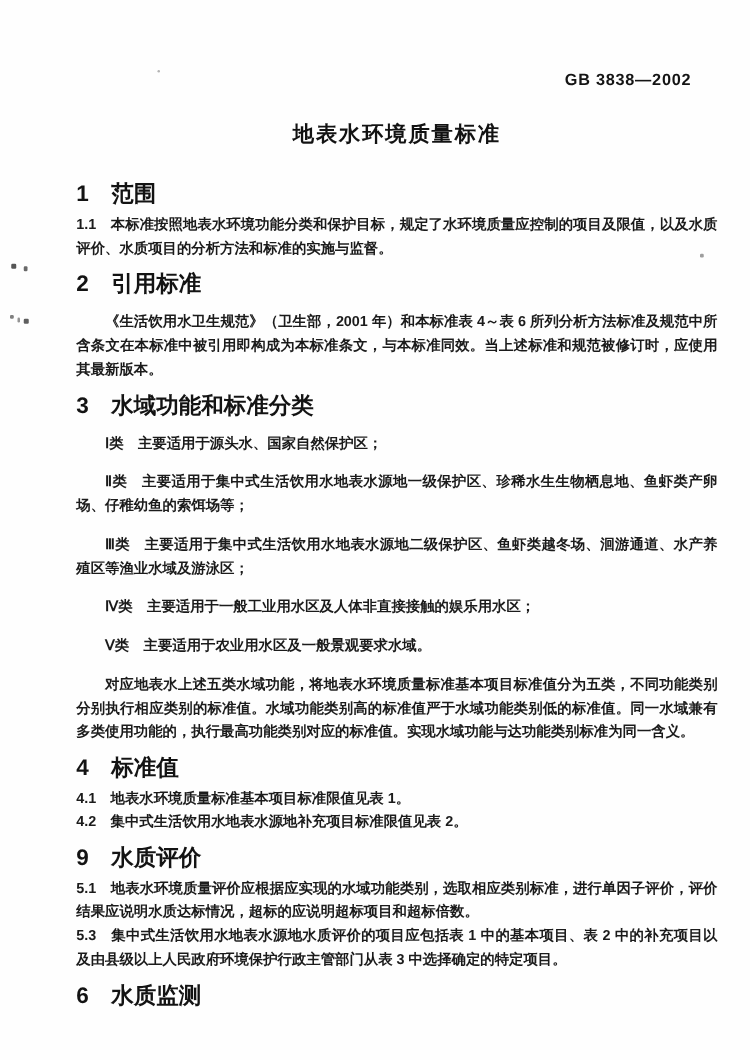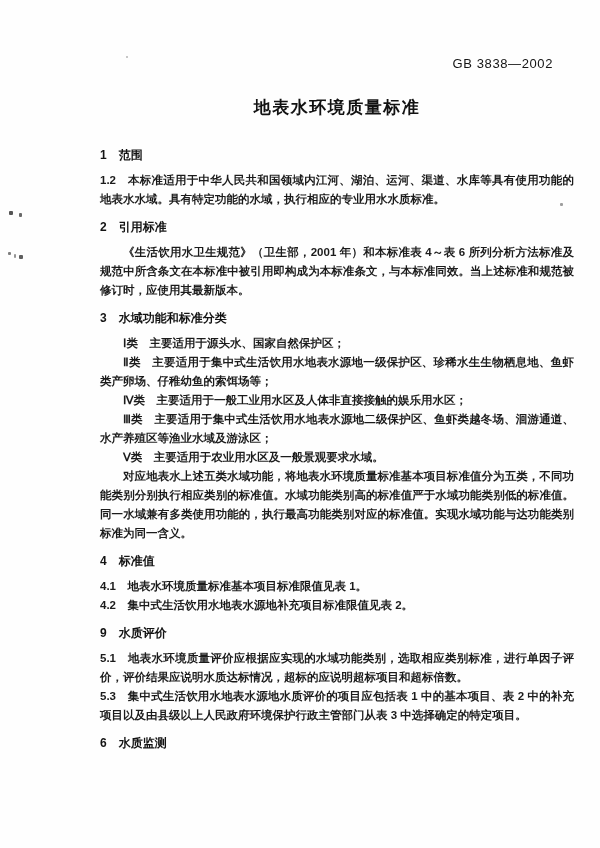--- a/index.html
+++ b/index.html
@@ -15,53 +15,54 @@
     color: #1b1b1b;
     font-family: "Liberation Sans", sans-serif;
     overflow: hidden;
     -webkit-font-smoothing: antialiased;
   }
   .doc-number {
     position: absolute;
     top: 56px;
     right: 47px;
     font-size: 13px;
-    font-weight: 400;
+    font-weight: 700;
     letter-spacing: 0.6px;
     color: #141414;
   }
   .content {
-    padding: 96px 26px 0 100px; 
+    padding: 96px 26px 0 61px; 
     font-size: 11.5px;
     line-height: 19px;
     font-weight: 600;
     text-align: justify;
   }
   .doc-title {
     margin: 0 0 26px 0;
     text-align: center;
     font-size: 17px;
     font-weight: 800;
     letter-spacing: 1.5px;
     line-height: 24px;
     color: #121212;
   }
   .sec-heading {
     margin: 9px 0 6px 0;
-    font-size: 12px;
+    font-size: 18px;
     font-weight: 800;
     line-height: 19px;
     text-align: left;
     color: #131313;
   }
   .para {
     margin: 0;
   }
   .para.indent {
     text-indent: 2em;
+    margin-top: 12px;
   }
   
   .speck {
     position: absolute;
     background: #2a2a2a;
     border-radius: 1px;
   }
   .speck.s1 { left: 9px;  top: 211px; width: 4px; height: 4px; opacity: .8; }
   .speck.s2 { left: 19px; top: 213px; width: 3px; height: 4px; opacity: .7; }
   .speck.s3 { left: 8px;  top: 252px; width: 3px; height: 3px; opacity: .6; }
@@ -83,30 +84,30 @@
   <span class="speck s4"></span>
   <span class="speck s5"></span>
   <span class="speck s6"></span>
   <span class="speck s7"></span>
 
   <div class="content">
 
     <h1 class="doc-title">地表水环境质量标准</h1>
 
     <h2 class="sec-heading">1　范围</h2>
-    <p class="para">1.2　本标准适用于中华人民共和国领域内江河、湖泊、运河、渠道、水库等具有使用功能的地表水水域。具有特定功能的水域，执行相应的专业用水水质标准。</p>
+    <p class="para">1.1　本标准按照地表水环境功能分类和保护目标，规定了水环境质量应控制的项目及限值，以及水质评价、水质项目的分析方法和标准的实施与监督。</p>
 
     <h2 class="sec-heading">2　引用标准</h2>
     <p class="para indent">《生活饮用水卫生规范》（卫生部，2001 年）和本标准表 4～表 6 所列分析方法标准及规范中所含条文在本标准中被引用即构成为本标准条文，与本标准同效。当上述标准和规范被修订时，应使用其最新版本。</p>
 
     <h2 class="sec-heading">3　水域功能和标准分类</h2>
     <p class="para indent">Ⅰ类　主要适用于源头水、国家自然保护区；</p>
     <p class="para indent">Ⅱ类　主要适用于集中式生活饮用水地表水源地一级保护区、珍稀水生生物栖息地、鱼虾类产卵场、仔稚幼鱼的索饵场等；</p>
+    <p class="para indent">Ⅲ类　主要适用于集中式生活饮用水地表水源地二级保护区、鱼虾类越冬场、洄游通道、水产养殖区等渔业水域及游泳区；</p>
     <p class="para indent">Ⅳ类　主要适用于一般工业用水区及人体非直接接触的娱乐用水区；</p>
-    <p class="para indent">Ⅲ类　主要适用于集中式生活饮用水地表水源地二级保护区、鱼虾类越冬场、洄游通道、水产养殖区等渔业水域及游泳区；</p>
     <p class="para indent">Ⅴ类　主要适用于农业用水区及一般景观要求水域。</p>
     <p class="para indent">对应地表水上述五类水域功能，将地表水环境质量标准基本项目标准值分为五类，不同功能类别分别执行相应类别的标准值。水域功能类别高的标准值严于水域功能类别低的标准值。同一水域兼有多类使用功能的，执行最高功能类别对应的标准值。实现水域功能与达功能类别标准为同一含义。</p>
 
     <h2 class="sec-heading">4　标准值</h2>
     <p class="para">4.1　地表水环境质量标准基本项目标准限值见表 1。</p>
     <p class="para">4.2　集中式生活饮用水地表水源地补充项目标准限值见表 2。</p>
 
     <h2 class="sec-heading">9　水质评价</h2>
     <p class="para">5.1　地表水环境质量评价应根据应实现的水域功能类别，选取相应类别标准，进行单因子评价，评价结果应说明水质达标情况，超标的应说明超标项目和超标倍数。</p>
     <p class="para">5.3　集中式生活饮用水地表水源地水质评价的项目应包括表 1 中的基本项目、表 2 中的补充项目以及由县级以上人民政府环境保护行政主管部门从表 3 中选择确定的特定项目。</p>

